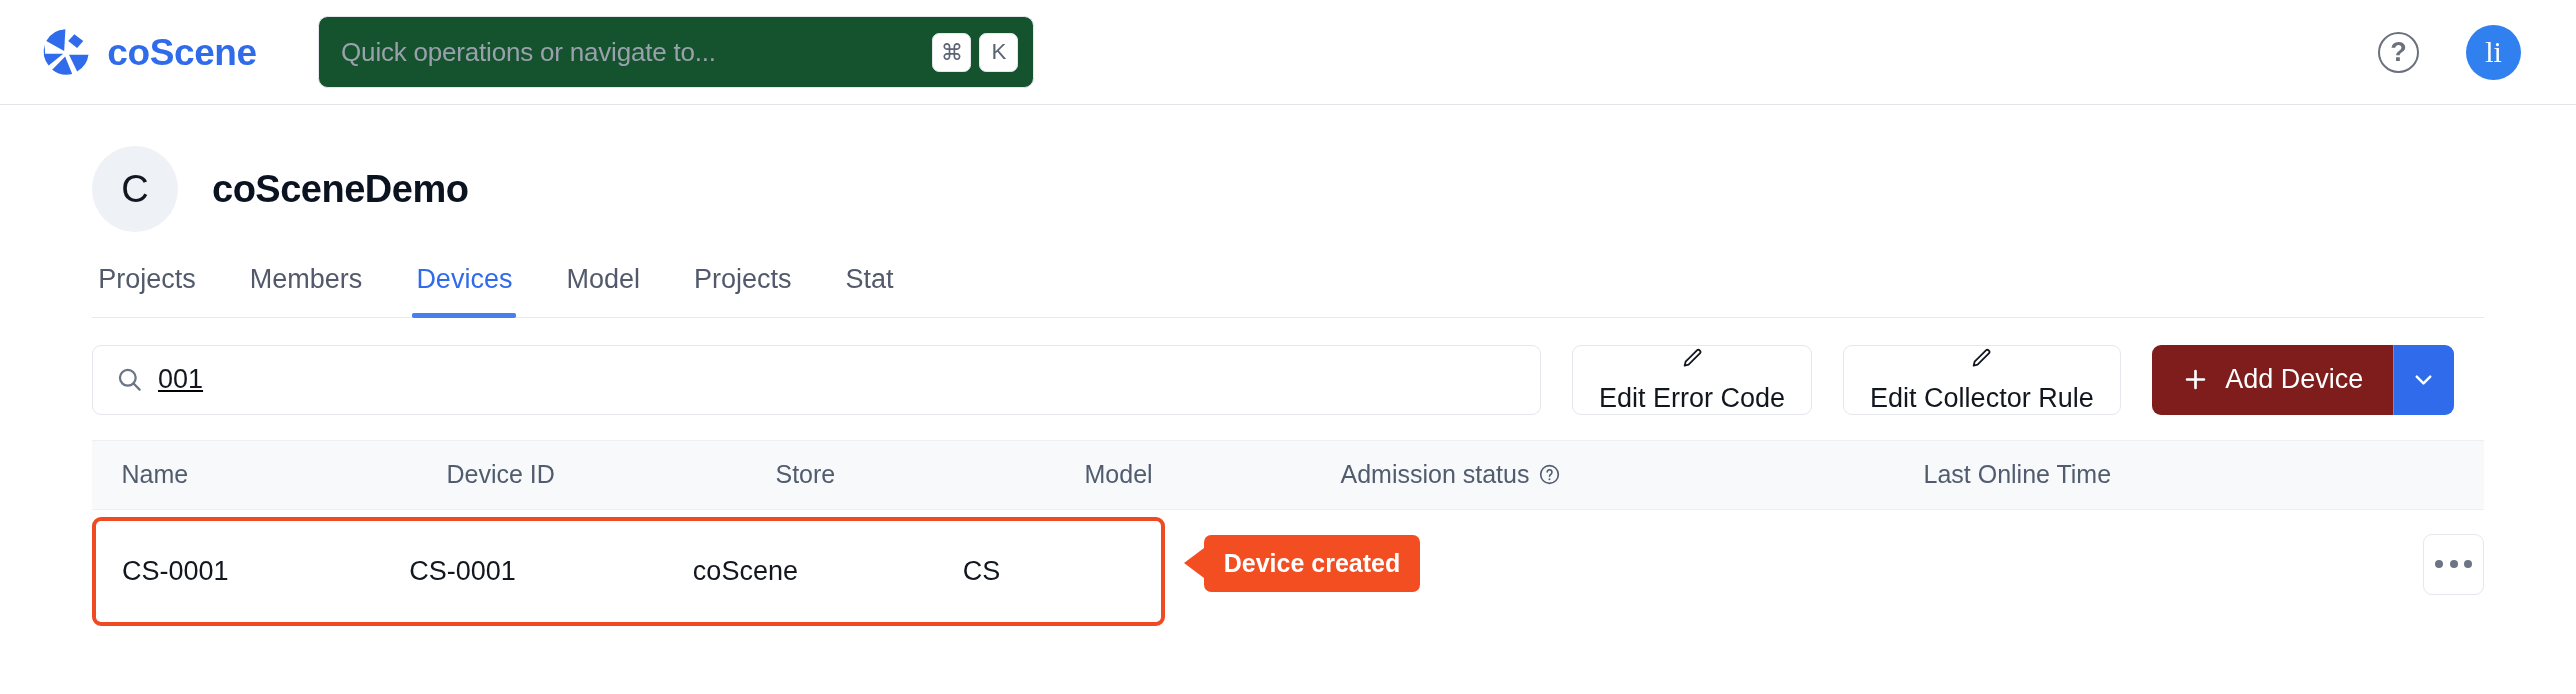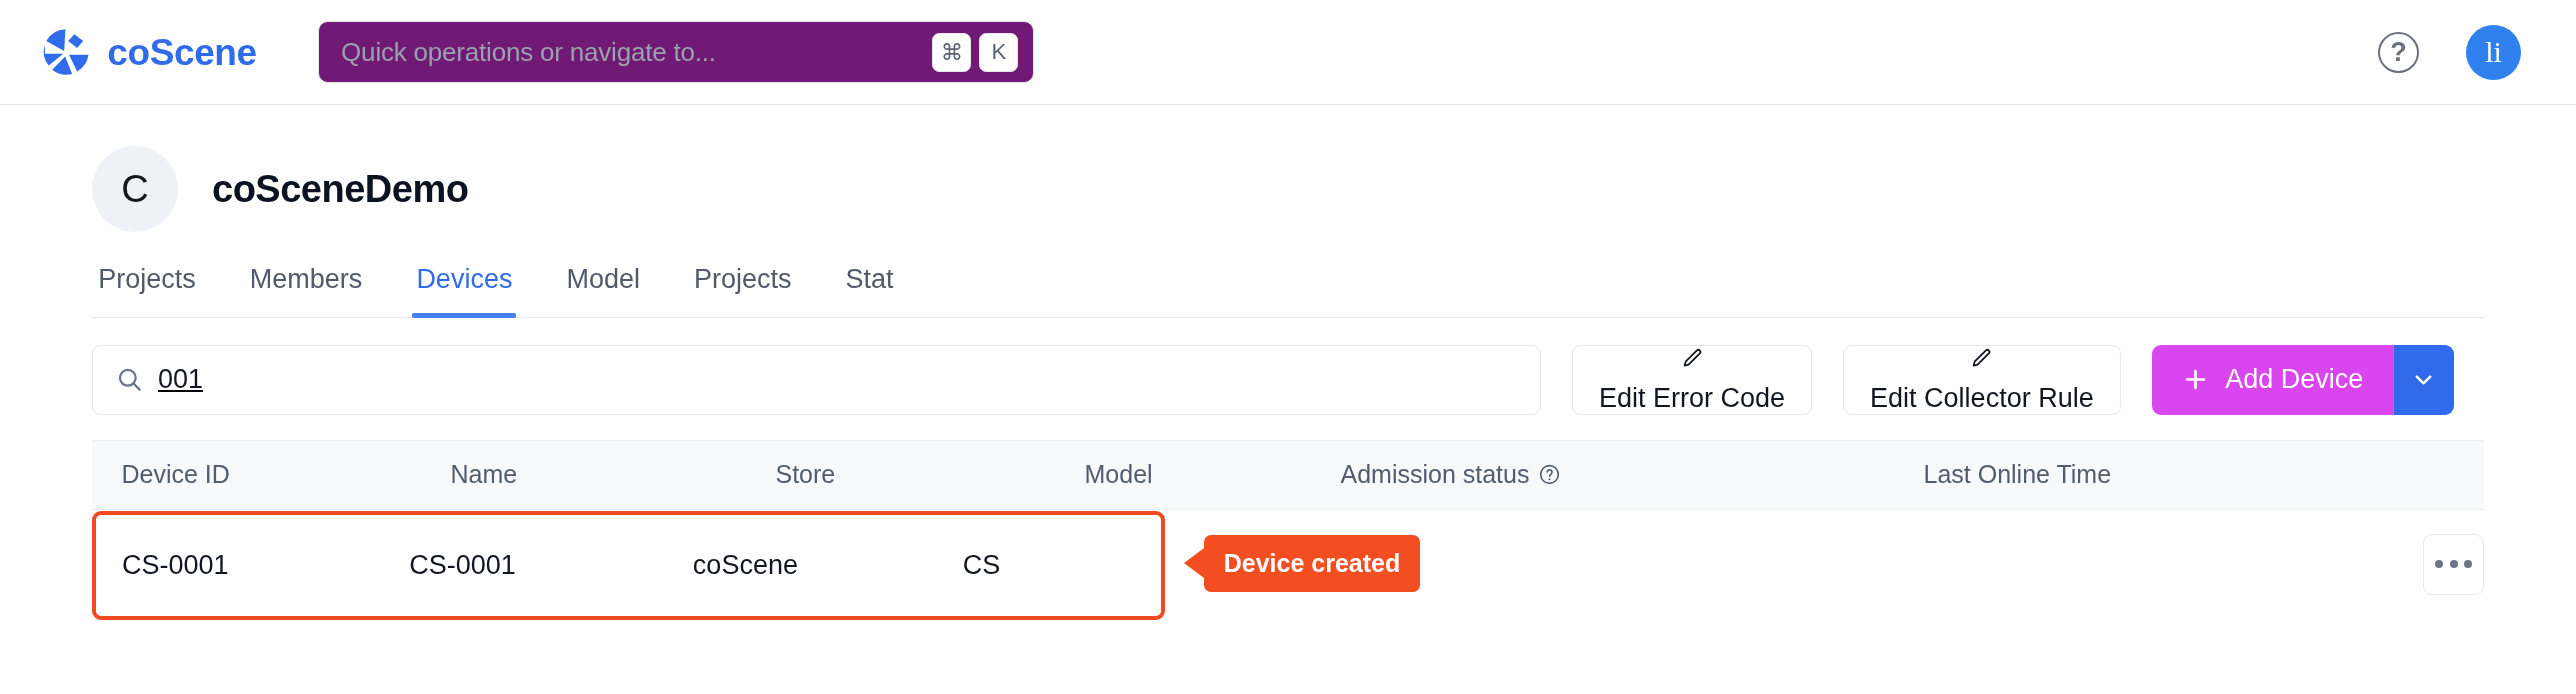--- a/index.html
+++ b/index.html
@@ -38,24 +38,24 @@
     font-weight: 700;
     color: #2f6bea;
     letter-spacing: -0.4px;
     line-height: 1;
   }
 
   
   .quicksearch {
     margin-left: 61px;
     width: 716px;
-    height: 62px;
+    height: 72px;
     border: 0.9px solid #e4e7ec;
     border-radius: 9.8px;
-    background: #701a75;
+    background: #14532d;
     display: flex;
     align-items: center;
     padding: 0 14.3px 0 22.4px;
     cursor: text;
   }
   .quicksearch-placeholder {
     flex: 1;
     font-size: 26px;
     color: #9aa1ad;
     letter-spacing: -0.2px;
@@ -205,21 +205,21 @@
   .btn svg { display: block; }
 
   .split {
     display: flex;
     margin-left: 31px;
     border-radius: 9px;
     overflow: hidden;
   }
   .btn-primary {
     height: 70px;
-    background: #d946ef;
+    background: #7f1d1d;
     color: #fff;
     border: none;
     display: flex;
     align-items: center;
     gap: 15px;
     padding: 0 29.5px;
     font-size: 27px;
     cursor: pointer;
     white-space: nowrap;
   }
@@ -260,21 +260,21 @@
   .c-adm   { width: 583px; }
   .c-last  { flex: 1; }
   .c-act   { width: 161px; }
 
   .row-wrap {
     position: relative;
     height: 109px;
   }
   .trow {
     position: absolute;
-    left: 0; top: 1px;
+    left: 0; top: 7px;
     width: 1073px;
     height: 109px;
     display: flex;
     align-items: center;
     border: 4.5px solid #ef4a21;
     border-radius: 9px;
     background: #fff;
     z-index: 2;
   }
   .td {
@@ -418,22 +418,22 @@
         <svg width="27" height="27" viewBox="0 0 24 24" fill="none">
           <path d="M6 9.5l6 6 6-6" stroke="#ffffff" stroke-width="2.2" stroke-linecap="round" stroke-linejoin="round"></path>
         </svg>
       </div>
     </div>
   </div>
 
   <div class="table">
 
     <div class="thead">
+      <div class="th c-name">Name</div>
       <div class="th c-id">Device ID</div>
-      <div class="th c-name">Name</div>
       <div class="th c-store">Store</div>
       <div class="th c-model">Model</div>
       <div class="th c-adm">
         <span>Admission status</span>
         <svg width="23" height="23" viewBox="0 0 24 24" fill="none">
           <circle cx="12" cy="12" r="9.2" stroke="#515c6e" stroke-width="1.7"></circle>
           <path d="M9.6 9.3a2.5 2.5 0 114.1 2.2c-.9.7-1.6 1.2-1.6 2.2" stroke="#515c6e" stroke-width="1.7" stroke-linecap="round"></path>
           <circle cx="12" cy="17" r="1" fill="#515c6e"></circle>
         </svg>
       </div>

